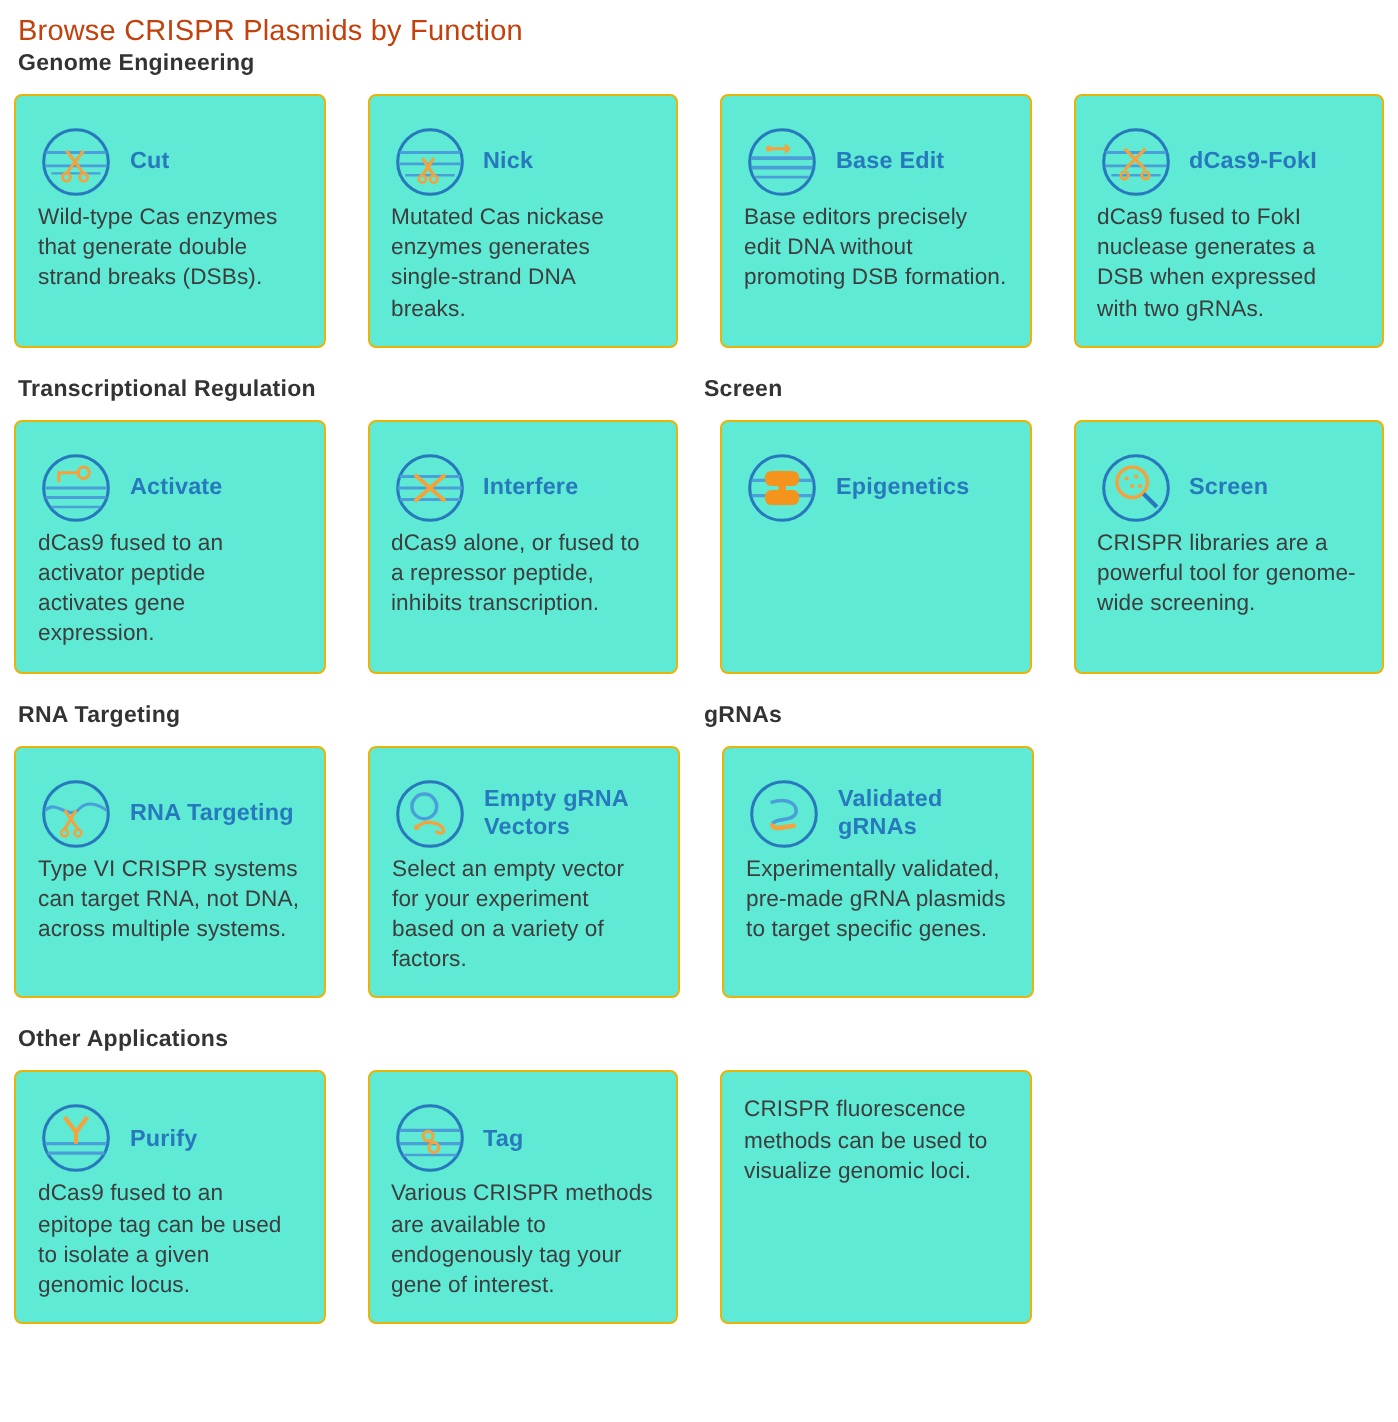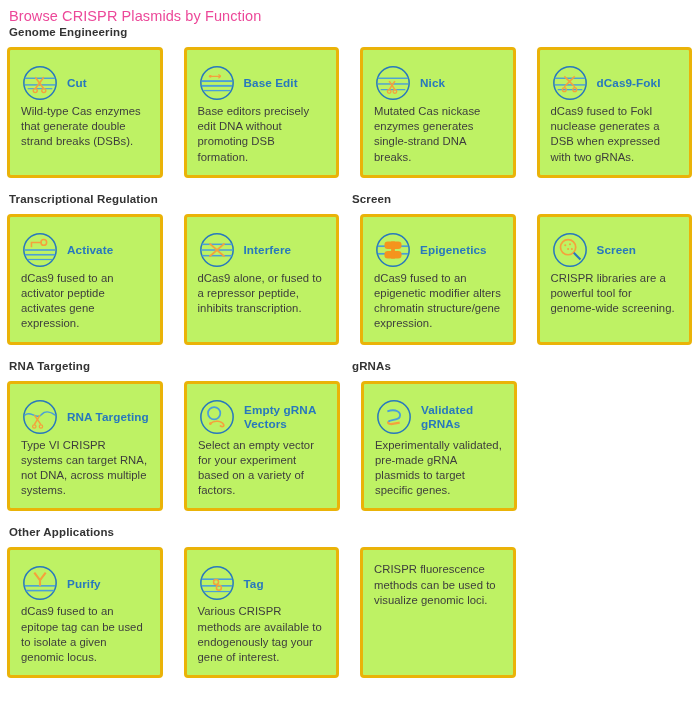--- a/index.html
+++ b/index.html
@@ -11,21 +11,21 @@
     -webkit-font-smoothing: antialiased;
   }
   #page {
     position: relative;
     width: 699px;
     height: 711px;
     overflow: hidden;
     padding: 0 7px;
   }
   .page-title {
-    color: #ec4899;
+    color: #c2410c;
     font-size: 14.5px;
     font-weight: 400;
     letter-spacing: 0.1px;
     margin: 7px 0 0 2px;
     line-height: 18px;
   }
   .section { margin-top: 14px; }
   .section-headers {
     display: flex;
     width: 100%;
@@ -41,22 +41,22 @@
   }
   .hdr-left { width: 350px; }
   .hdr-right { width: 349px; }
   .cards-row {
     display: flex;
     gap: 21px;
   }
   .card {
     width: 156px;
     min-height: 121px;
-    background: #bef264;
-    border: 3px solid #eab308;
+    background: #5eead4;
+    border: 1px solid #eab308;
     border-radius: 4px;
     padding: 12px 11px 10px 11px;
     display: flex;
     flex-direction: column;
   }
   .card.spacer {
     border: none;
     background: transparent;
   }
   .card-head {
@@ -117,57 +117,57 @@
           <span class="card-title">Cut</span>
         </div>
         <div class="card-desc">Wild-type Cas enzymes that generate double strand breaks (DSBs).</div>
       </div>
 
       <div class="card">
         <div class="card-head">
           <span class="icon-wrap">
             <svg width="38" height="38" viewBox="0 0 40 40">
               <circle cx="20" cy="20" r="17" fill="none" stroke="#2878bd" stroke-width="1.6"></circle>
-              <line x1="4" y1="18" x2="36" y2="18" stroke="#4a9fd8" stroke-width="2"></line>
-              <line x1="4" y1="23" x2="36" y2="23" stroke="#4a9fd8" stroke-width="2"></line>
-              <line x1="6" y1="28" x2="34" y2="28" stroke="#4a9fd8" stroke-width="1.4"></line>
-              <path d="M14 13 L20 13 M20 13 L24 13" stroke="#f5a13c" stroke-width="1.5" fill="none"></path>
-              <path d="M24 13 l-2.5 -2 M24 13 l-2.5 2" stroke="#f5a13c" stroke-width="1.3" fill="none"></path>
-              <circle cx="13" cy="13" r="1.5" fill="#f5a13c"></circle>
-            </svg>
-          </span>
-          <span class="card-title">Base Edit</span>
-        </div>
-        <div class="card-desc">Base editors precisely edit DNA without promoting DSB formation.</div>
-      </div>
-
-      <div class="card">
-        <div class="card-head">
-          <span class="icon-wrap">
-            <svg width="38" height="38" viewBox="0 0 40 40">
-              <circle cx="20" cy="20" r="17" fill="none" stroke="#2878bd" stroke-width="1.6"></circle>
               <line x1="4" y1="15" x2="36" y2="15" stroke="#4a9fd8" stroke-width="1.5"></line>
               <line x1="4" y1="21" x2="36" y2="21" stroke="#4a9fd8" stroke-width="1.5"></line>
               <line x1="7" y1="27" x2="33" y2="27" stroke="#4a9fd8" stroke-width="1.3"></line>
               <path d="M16 18 L22 27" stroke="#f5a13c" stroke-width="1.7" fill="none"></path>
               <path d="M22 18 L16 27" stroke="#f5a13c" stroke-width="1.7" fill="none"></path>
               <circle cx="22" cy="29" r="1.9" fill="none" stroke="#f5a13c" stroke-width="1.4"></circle>
               <circle cx="16" cy="29" r="1.9" fill="none" stroke="#f5a13c" stroke-width="1.4"></circle>
             </svg>
           </span>
           <span class="card-title">Nick</span>
         </div>
         <div class="card-desc">Mutated Cas nickase enzymes generates single-strand DNA breaks.</div>
       </div>
 
       <div class="card">
         <div class="card-head">
           <span class="icon-wrap">
             <svg width="38" height="38" viewBox="0 0 40 40">
               <circle cx="20" cy="20" r="17" fill="none" stroke="#2878bd" stroke-width="1.6"></circle>
+              <line x1="4" y1="18" x2="36" y2="18" stroke="#4a9fd8" stroke-width="2"></line>
+              <line x1="4" y1="23" x2="36" y2="23" stroke="#4a9fd8" stroke-width="2"></line>
+              <line x1="6" y1="28" x2="34" y2="28" stroke="#4a9fd8" stroke-width="1.4"></line>
+              <path d="M14 13 L20 13 M20 13 L24 13" stroke="#f5a13c" stroke-width="1.5" fill="none"></path>
+              <path d="M24 13 l-2.5 -2 M24 13 l-2.5 2" stroke="#f5a13c" stroke-width="1.3" fill="none"></path>
+              <circle cx="13" cy="13" r="1.5" fill="#f5a13c"></circle>
+            </svg>
+          </span>
+          <span class="card-title">Base Edit</span>
+        </div>
+        <div class="card-desc">Base editors precisely edit DNA without promoting DSB formation.</div>
+      </div>
+
+      <div class="card">
+        <div class="card-head">
+          <span class="icon-wrap">
+            <svg width="38" height="38" viewBox="0 0 40 40">
+              <circle cx="20" cy="20" r="17" fill="none" stroke="#2878bd" stroke-width="1.6"></circle>
               <line x1="4" y1="15" x2="36" y2="15" stroke="#4a9fd8" stroke-width="1.5"></line>
               <line x1="4" y1="22" x2="36" y2="22" stroke="#4a9fd8" stroke-width="1.5"></line>
               <line x1="7" y1="27" x2="33" y2="27" stroke="#4a9fd8" stroke-width="1.3"></line>
               <path d="M14 13 L25 24" stroke="#f5a13c" stroke-width="1.7" fill="none"></path>
               <path d="M25 13 L14 24" stroke="#f5a13c" stroke-width="1.7" fill="none"></path>
               <circle cx="25" cy="27" r="2" fill="none" stroke="#f5a13c" stroke-width="1.4"></circle>
               <circle cx="14" cy="27" r="2" fill="none" stroke="#f5a13c" stroke-width="1.4"></circle>
             </svg>
           </span>
           <span class="card-title">dCas9-FokI</span>
@@ -226,21 +226,20 @@
               <circle cx="20" cy="20" r="17" fill="none" stroke="#2878bd" stroke-width="1.6"></circle>
               <line x1="4" y1="16" x2="36" y2="16" stroke="#4a9fd8" stroke-width="1.8"></line>
               <line x1="4" y1="24" x2="36" y2="24" stroke="#4a9fd8" stroke-width="1.8"></line>
               <rect x="11" y="11" width="18" height="8" rx="3.5" fill="#f5941d"></rect>
               <rect x="11" y="21" width="18" height="8" rx="3.5" fill="#f5941d"></rect>
               <rect x="18" y="11" width="4" height="18" fill="#f5941d"></rect>
             </svg>
           </span>
           <span class="card-title">Epigenetics</span>
         </div>
-        <div class="card-desc">dCas9 fused to an epigenetic modifier alters chromatin structure/gene expression.</div>
       </div>
 
       <div class="card">
         <div class="card-head">
           <span class="icon-wrap">
             <svg width="38" height="38" viewBox="0 0 40 40">
               <circle cx="20" cy="20" r="17" fill="none" stroke="#2878bd" stroke-width="1.6"></circle>
               <circle cx="18" cy="17" r="8" fill="none" stroke="#f5a13c" stroke-width="1.8"></circle>
               <line x1="24" y1="23" x2="31" y2="30" stroke="#2878bd" stroke-width="2.2"></line>
               <circle cx="15" cy="15" r="1.1" fill="#f5a13c"></circle>

